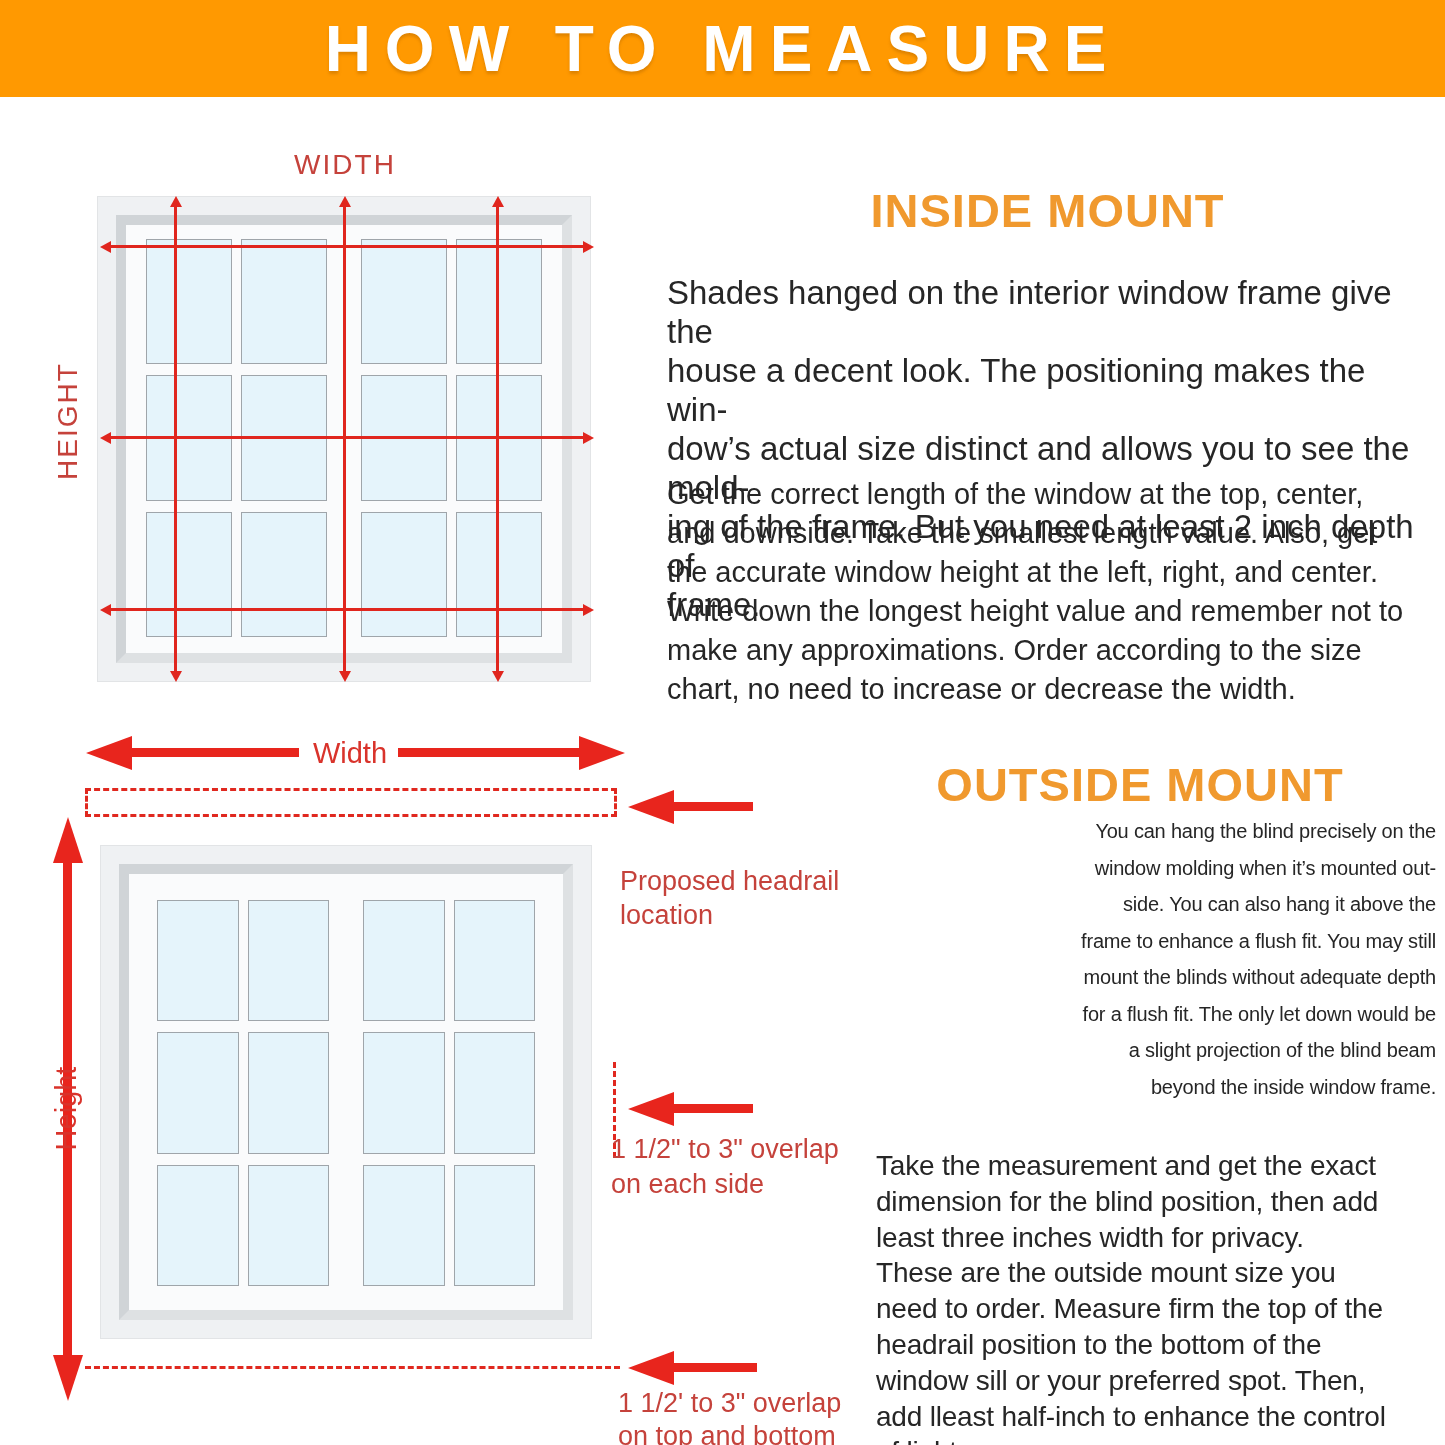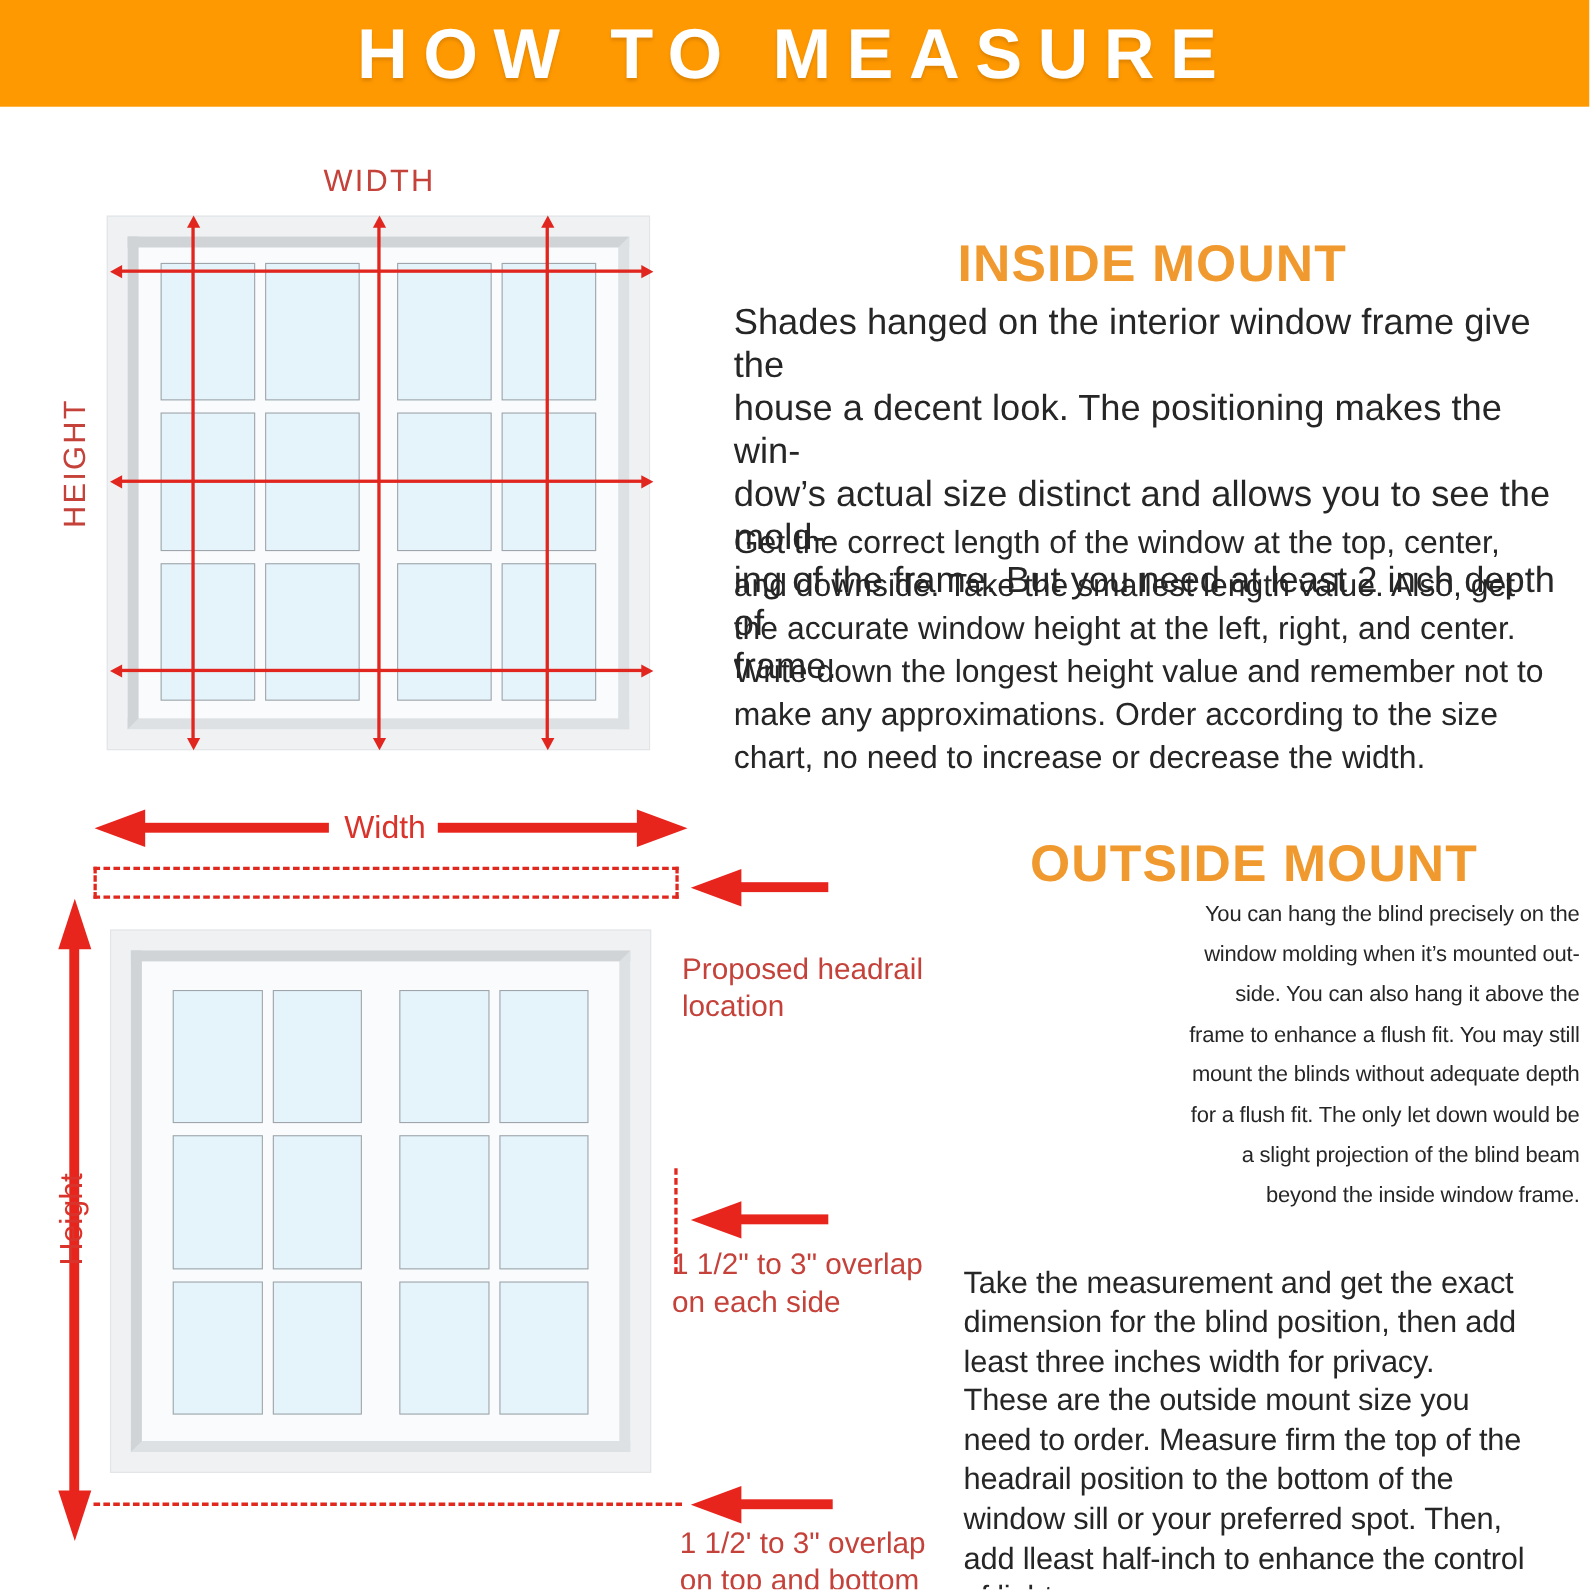--- a/index.html
+++ b/index.html
@@ -74,21 +74,21 @@
   .bottom-dash-h { position:absolute; left:85px; top:1366px; width:535px; height:0; border-top:3px dashed #E0281F; }
   
   .width-label-top  { left:240px; top:149px; width:210px; text-align:center; font-size:28px; letter-spacing:2px; }
   .height-label-top { left:-23px; top:405px; width:182px; text-align:center; font-size:28px; letter-spacing:2px; transform:rotate(-90deg); }
   .width-label-bottom  { left:250px; top:737px; width:200px; text-align:center; font-size:29px; color:#D9332B; }
   .height-label-bottom { left:-24px; top:1092px; width:180px; text-align:center; font-size:29px; color:#D9332B; transform:rotate(-90deg); }
   .headrail-label { left:620px; top:864px;  font-size:27px; line-height:34px; }
   .side-label     { left:611px; top:1132px; font-size:27px; line-height:35px; }
   .bottom-label   { left:618px; top:1387px; font-size:27px; line-height:33px; }
   
-  .inside-title  { left:690px; top:172px; width:715px; }
+  .inside-title  { left:690px; top:144px; width:715px; }
   .outside-title { left:790px; top:718px; width:700px; }
   .inside-p1  { left:667px; top:240px; width:750px; font-size:33px; line-height:39px; }
   .inside-p2  { left:667px; top:446px; width:750px; font-size:29px; line-height:39px; }
   .outside-p1 { left:876px; top:793px;  width:560px; font-size:20px; line-height:36.5px; letter-spacing:-0.2px;text-align:right; }
   .outside-p2 { left:876px; top:1120px; width:560px; font-size:28px; line-height:35.8px; letter-spacing:-0.2px; }
 </style>
 </head>
 <body>
 
 <div class="canvas">

